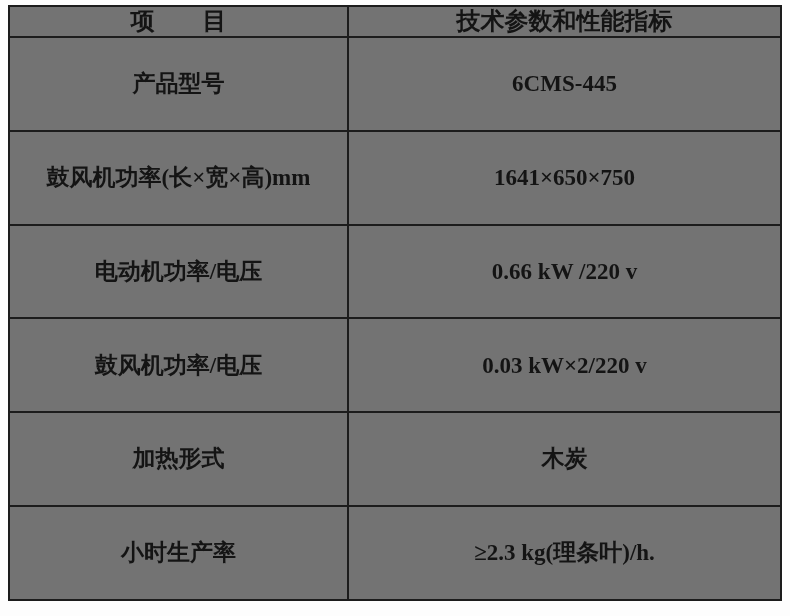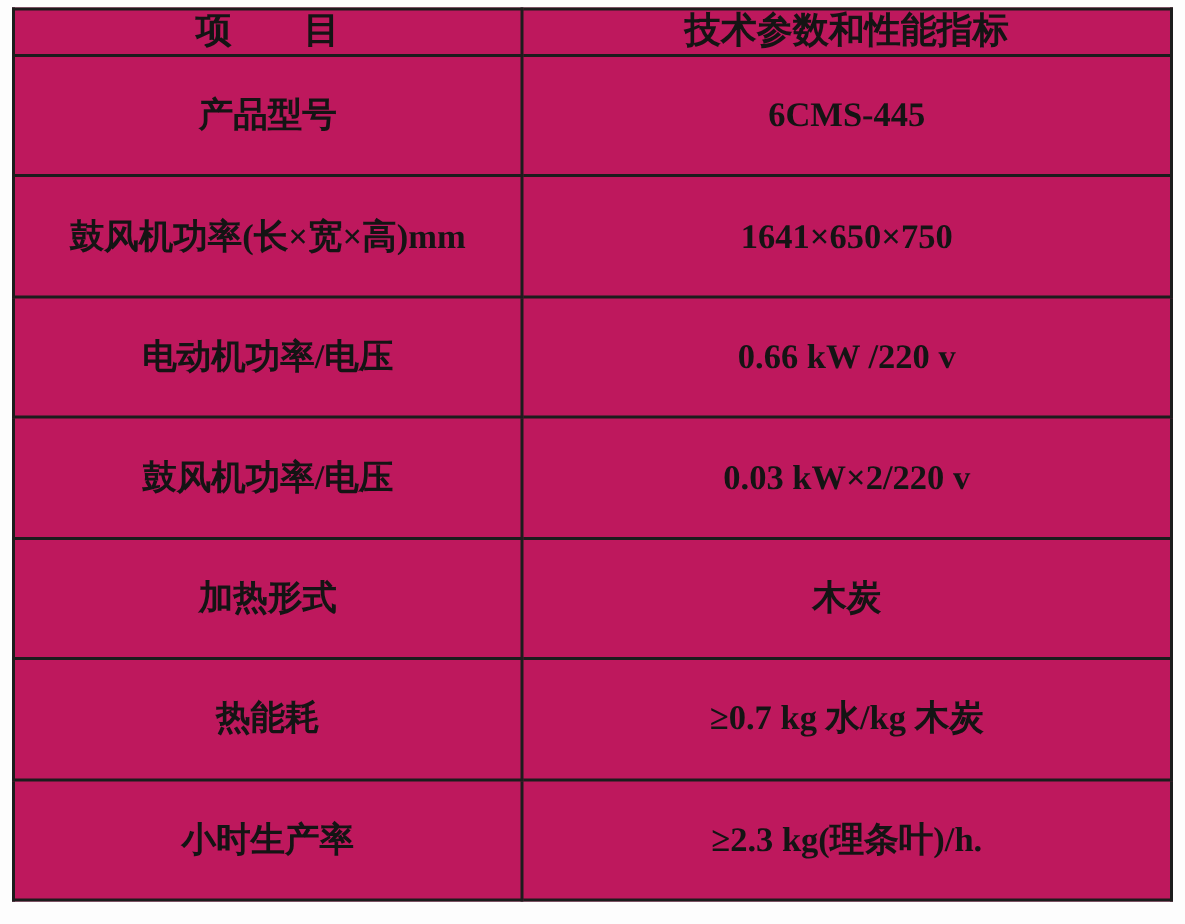--- a/index.html
+++ b/index.html
@@ -13,21 +13,21 @@
     overflow: hidden;
   }
   .page {
     padding: 5px 0 0 8px;
   }
   table.spec-table {
     border-collapse: collapse;
     table-layout: fixed;
     width: 772px;
     height: 596px;
-    background: #be185d;
+    background: #737373;
     font-family: "Liberation Serif", "DejaVu Serif", serif;
     color: #141414;
   }
   table.spec-table th,
   table.spec-table td {
     border: 2px solid #1c1c1c;
     text-align: center;
     vertical-align: middle;
     padding: 0 4px;
     font-size: 23px;
@@ -73,22 +73,18 @@
       </tr>
       <tr>
         <td>鼓风机功率/电压</td>
         <td>0.03 kW×2/220 v</td>
       </tr>
       <tr>
         <td>加热形式</td>
         <td>木炭</td>
       </tr>
       <tr>
-        <td>热能耗</td>
-        <td>≥0.7 kg 水/kg 木炭</td>
-      </tr>
-      <tr>
         <td>小时生产率</td>
         <td>≥2.3 kg(理条叶)/h.</td>
       </tr>
     </tbody>
   </table>
 </div>
 
 </body></html>

